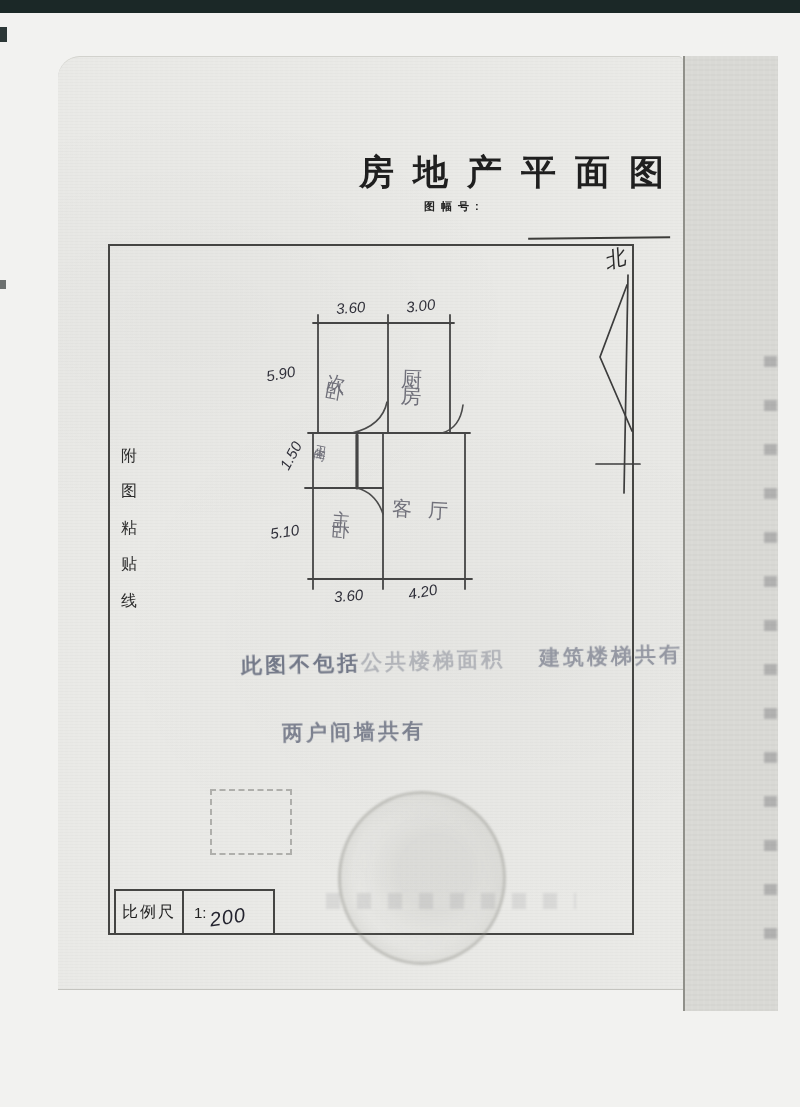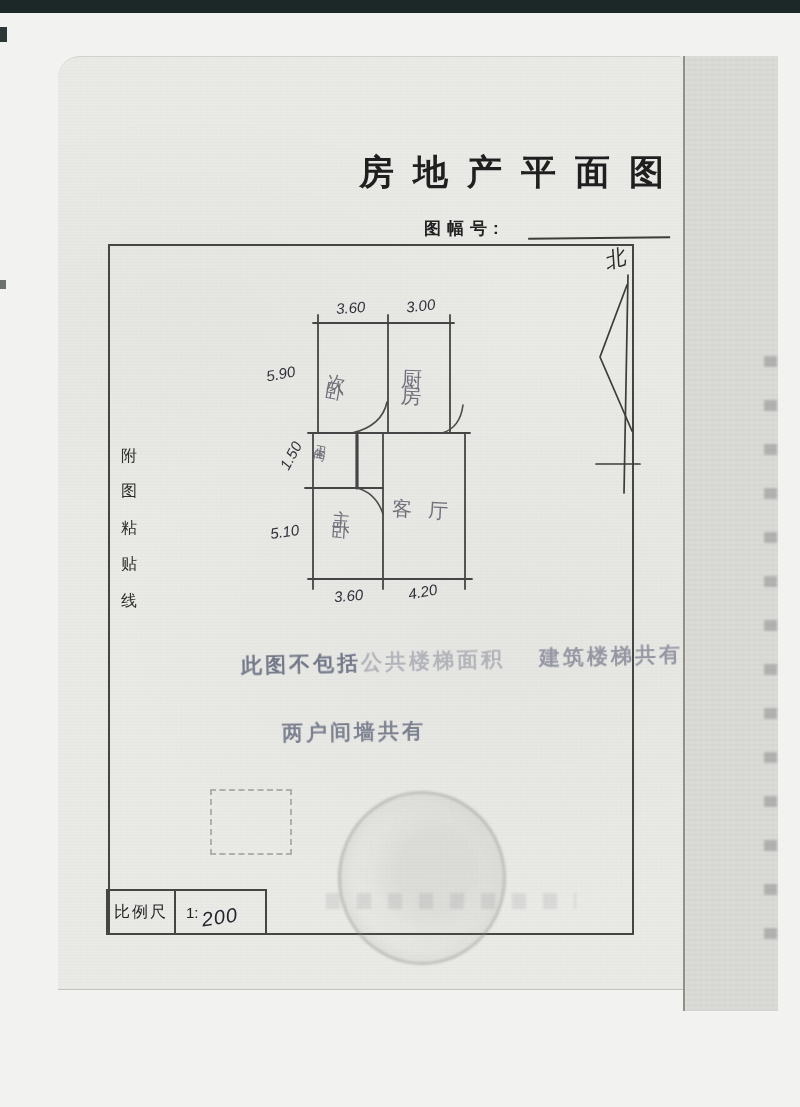--- a/index.html
+++ b/index.html
@@ -39,36 +39,36 @@
     position:absolute;right:1px;top:300px;width:13px;height:600px;
     background:repeating-linear-gradient(180deg, rgba(70,70,78,.38) 0 11px, transparent 11px 44px);
     filter:blur(1.2px);opacity:.7;
   }
 
   
   .title{
     position:absolute;left:0;top:92px;width:100%;text-align:right;
     font-size:35px;font-weight:bold;letter-spacing:19px;color:#1f1f1f;text-indent:19px;
   }
-  .sheet-row{position:absolute;left:366px;top:160px;font-size:17px;color:#222;letter-spacing:6px;font-weight:bold;text-align:right;}
+  .sheet-row{position:absolute;left:366px;top:142px;font-size:11px;color:#222;letter-spacing:6px;font-weight:bold;text-align:right;}
   .sheet-line{
     position:absolute;left:470px;top:150px;width:142px;height:30px;
     border-bottom:2px solid #3c3c3a;transform:rotate(-.6deg);
   }
   .big-box{
     position:absolute;left:50px;top:187px;width:522px;height:687px;
     border:2px solid #454543;
   }
   .paste-line{
     position:absolute;left:60px;top:378px;
     writing-mode:vertical-rl;text-orientation:upright;
     font-size:16px;letter-spacing:36px;color:#2d2d2d;
   }
   .scale-box{
-    position:absolute;left:48px;top:832px;width:157px;height:42px;
+    position:absolute;left:56px;top:832px;width:157px;height:42px;
     border:2px solid #454543;display:flex;
   }
   .scale-cell-label{
     width:66px;border-right:2px solid #454543;display:flex;align-items:center;justify-content:center;
     font-size:16px;letter-spacing:2px;color:#222;
   }
   .scale-cell-value{flex:1;display:flex;align-items:center;padding-left:10px;font-size:15px;color:#222;}
   .scale-value-hand{
     font-size:20px;font-style:italic;color:#23232e;
     transform:rotate(-8deg) translateY(5px);margin-left:2px;letter-spacing:1px;

